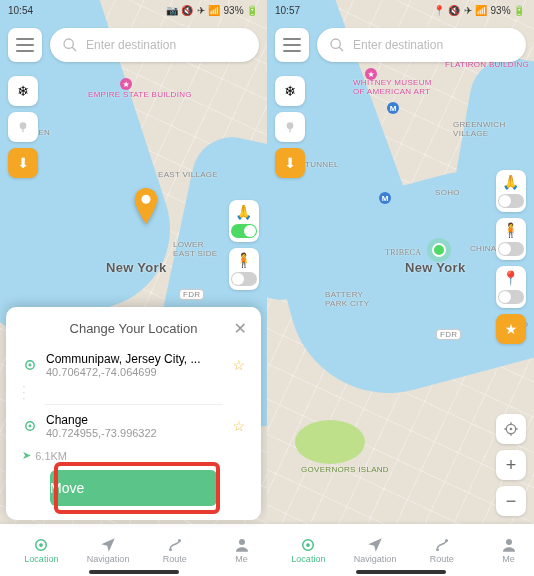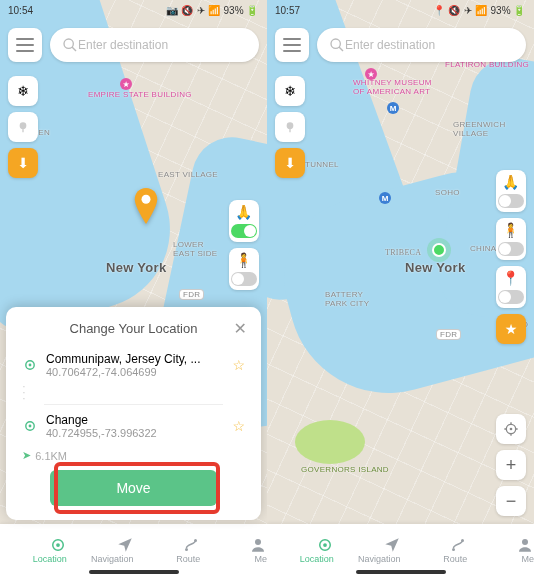--- a/index.html
+++ b/index.html
@@ -27,21 +27,21 @@
   .green-island { position:absolute; background:#bfe08a; border-radius:50%; }
 
   .map-label { position:absolute; font-size:8px; color:#8a8a8a; text-transform:uppercase; letter-spacing:.3px; white-space:nowrap; text-shadow:0 0 2px #fff;padding-left:8px; }
   .map-label.big { font-size:13px; color:#5a5a5a; font-weight:600; text-transform:none; }
   .poi { position:absolute; width:12px; height:12px; border-radius:50%; background:#e556a6; display:flex; align-items:center; justify-content:center; color:#fff; font-size:8px; }
   .metro { position:absolute; width:12px; height:12px; border-radius:50%; background:#3b7fd4; color:#fff; font-size:8px; font-weight:700; display:flex; align-items:center; justify-content:center; }
 
   .searchbar { position:absolute; top:26px; left:8px; right:8px; height:38px; display:flex; align-items:center; gap:8px; z-index:40; }
   .hamburger { width:34px; height:34px; background:#fff; border-radius:8px; display:flex; flex-direction:column; justify-content:center; align-items:center; gap:4px; box-shadow:0 1px 3px rgba(0,0,0,.15); }
   .hamburger span { width:18px; height:2px; background:#888; border-radius:1px; }
-  .searchinput { flex:1; height:34px; background:#fff; border-radius:18px; display:flex; align-items:center; padding:0 12px; box-shadow:0 1px 3px rgba(0,0,0,.15); color:#bbb; font-size:12px; }
+  .searchinput { flex:1; height:34px; background:#fff; border-radius:18px; display:flex; align-items:center; padding:0 12px; gap:8px; box-shadow:0 1px 3px rgba(0,0,0,.15); color:#bbb; font-size:12px; }
   .searchinput svg { flex-shrink:0; }
 
   .vtool { position:absolute; left:8px; width:30px; z-index:35; display:flex; flex-direction:column; gap:6px; }
   .vtool .btn, .rtool .btn { width:30px; height:30px; background:#fff; border-radius:8px; display:flex; align-items:center; justify-content:center; box-shadow:0 1px 3px rgba(0,0,0,.15); font-size:14px; }
   .btn.orange { background:#f5a623; color:#fff; }
   .rtool { position:absolute; right:8px; width:30px; z-index:35; display:flex; flex-direction:column; gap:6px; }
   .toggle { width:26px; height:14px; border-radius:7px; background:#d0d0d0; position:relative; margin:2px auto 0; }
   .toggle.on { background:#4cd964; }
   .toggle::after { content:""; position:absolute; width:12px; height:12px; background:#fff; border-radius:50%; top:1px; left:1px; }
   .toggle.on::after { left:13px; }
@@ -57,25 +57,25 @@
   .sheet-close { position:absolute; right:10px; top:2px; color:#999; font-size:16px; }
   .loc-item { display:flex; align-items:center; gap:8px; padding:6px 12px; }
   .loc-icon { width:16px; height:16px; display:flex; align-items:center; justify-content:center; }
   .loc-text { flex:1; min-width:0; }
   .loc-text .name { font-size:12px; color:#000000; white-space:nowrap; overflow:hidden; text-overflow:ellipsis; }
   .loc-text .coords { font-size:11px; color:#999; }
   .star { color:#f5c04a; font-size:14px; }
   .divider { height:1px; background:#eee; margin:2px 34px 2px 34px; }
   .dots { width:16px; text-align:center; color:#ccc; font-size:10px; line-height:6px; padding-left:12px; }
   .distance { display:flex; align-items:center; gap:4px; padding:4px 12px 8px; font-size:11px; color:#aaa; }
-  .move-btn { margin:0 40px 4px; height:36px; background:#5bc488; color:#fff; border-radius:6px; display:flex; align-items:center; justify-content:center; font-size:14px; }
+  .move-btn { margin:0 40px 4px; height:36px; background:#5bc488; color:#fff; border-radius:6px; display:flex; align-items:center; justify-content:flex-start; font-size:14px; }
   .redbox { position:absolute; border:4px solid #e63b2e; border-radius:6px; z-index:70; }
 
   .tabbar { position:absolute; left:0; right:0; bottom:0; height:52px; background:#fff; display:flex; z-index:55; box-shadow:0 -1px 4px rgba(0,0,0,.08); }
-  .tab { flex:1; display:flex; flex-direction:column; align-items:flex-end; justify-content:center; gap:0; font-size:9px; color:#9aa0a6;padding-left:16px; }
+  .tab { flex:1; display:flex; flex-direction:column; align-items:center; justify-content:center; gap:0; font-size:9px; color:#9aa0a6;padding-left:16px; }
   .tab.active { color:#4cc08a; }
   .tab svg { width:18px; height:18px; }
   .homebar { position:absolute; bottom:2px; left:50%; transform:translateX(-50%); width:90px; height:4px; background:#333; border-radius:2px; z-index:80; }
 
 </style>
 </head>
 <body>
 
 <div class="container">
 

